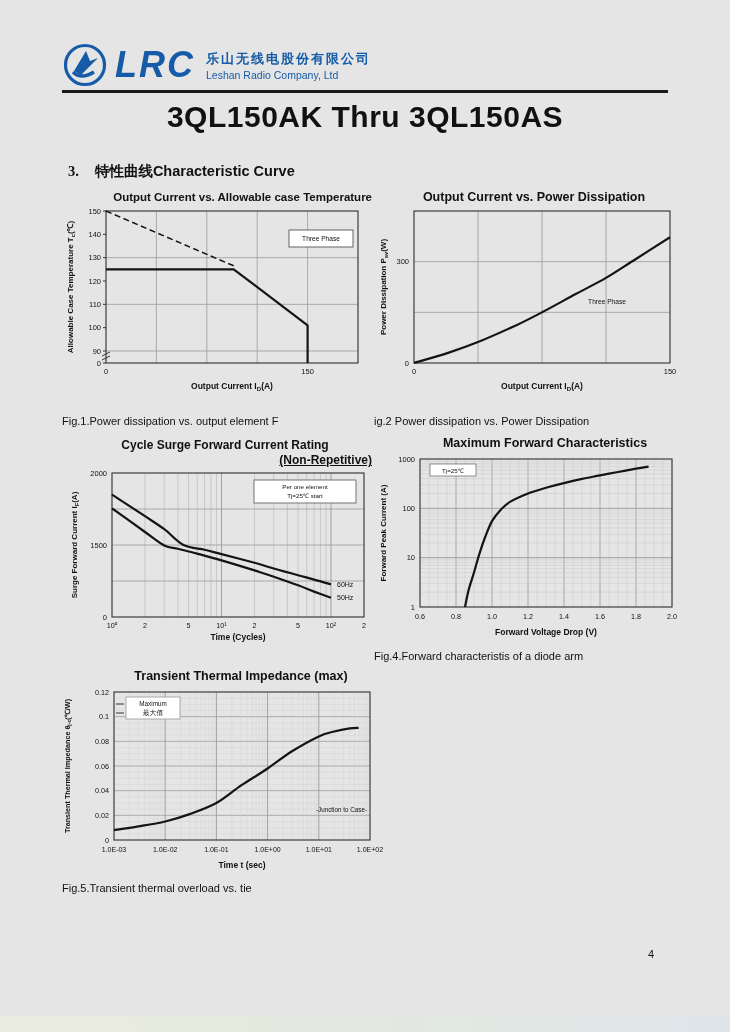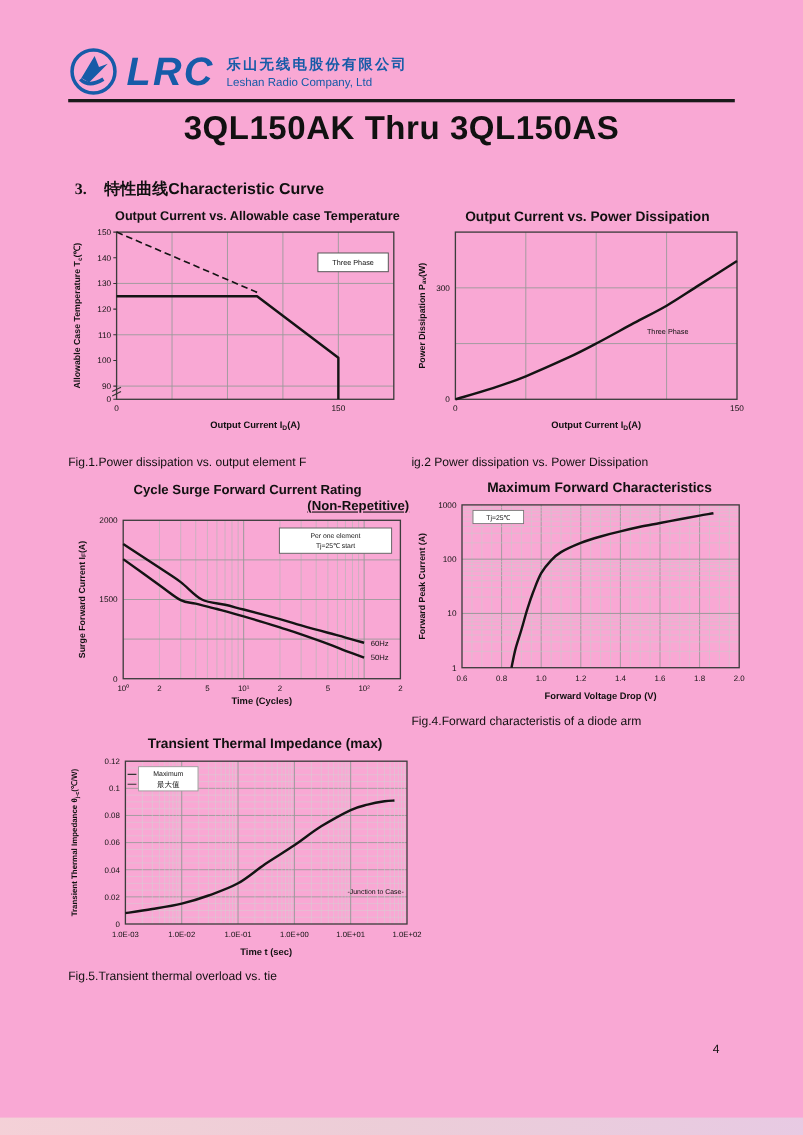--- a/index.html
+++ b/index.html
@@ -1,33 +1,33 @@
 <!DOCTYPE html>
 <html><head>
 <meta charset="utf-8">
 <style>
   :root{ --blue:#165ba8; --ink:#111; }
   html,body{margin:0;padding:0;}
   body{width:730px;height:1032px;position:relative;background:#fff;
        font-family:"Liberation Sans",sans-serif;color:var(--ink);}
-  .page{position:absolute;inset:0;background:#f9a8d4;overflow:hidden;}
+  .page{position:absolute;inset:0;background:#e5e5e5;overflow:hidden;}
   .logo{position:absolute;top:42px;left:62px;display:flex;align-items:center;gap:7px;}
   .brand{font-size:36px;font-weight:bold;font-style:italic;color:var(--blue);
          letter-spacing:2px;line-height:1;}
   .company{display:flex;flex-direction:column;justify-content:center;margin-left:4px;}
   .company .cn{font-size:13px;font-weight:bold;color:var(--blue);letter-spacing:2px;}
   .company .en{font-size:10.5px;color:var(--blue);margin-top:1px;}
   .rule{position:absolute;top:90px;left:62px;width:606px;height:2.5px;background:#1a1a1a;}
   h1{position:absolute;top:100px;left:0;width:730px;text-align:center;margin:0;
      font-size:30px;font-weight:bold;letter-spacing:0.5px;}
   .sec{position:absolute;top:162px;left:68px;font-size:14.5px;font-weight:bold;}
   .sec-num{font-family:"Liberation Serif",serif;margin-right:16px;}
   .fig{position:absolute;}
   .fig-title{font-weight:bold;text-align:center;font-size:12px;line-height:15px;}
-  #fig1 .fig-title{font-size:11.5px;padding-left:36px;}
+  #fig1 .fig-title{font-size:11.5px;padding-left:36px;text-align:right;}
   #fig2 .fig-title{font-size:12.5px;padding-left:8px;}
   #fig3 .fig-title{padding-left:10px;}
   #fig3 .t2{font-weight:bold;font-size:12px;text-align:right;padding-right:4px;line-height:14px;text-decoration:underline;}
   #fig4 .fig-title{padding-left:30px;font-size:12.5px;}
   #fig5 .fig-title{padding-left:30px;font-size:12.5px;line-height:16px;}
   .caption{position:absolute;font-size:11px;color:#111;}
   .pagenum{position:absolute;top:948px;left:648px;font-size:11px;}
   .bottom-grad{position:absolute;bottom:0;left:0;width:730px;height:16px;opacity:.55;
      background:linear-gradient(90deg,#f0f2da 0%,#e2ecda 45%,#d9e6ef 100%);}
   svg text{font-family:"Liberation Sans",sans-serif;}

